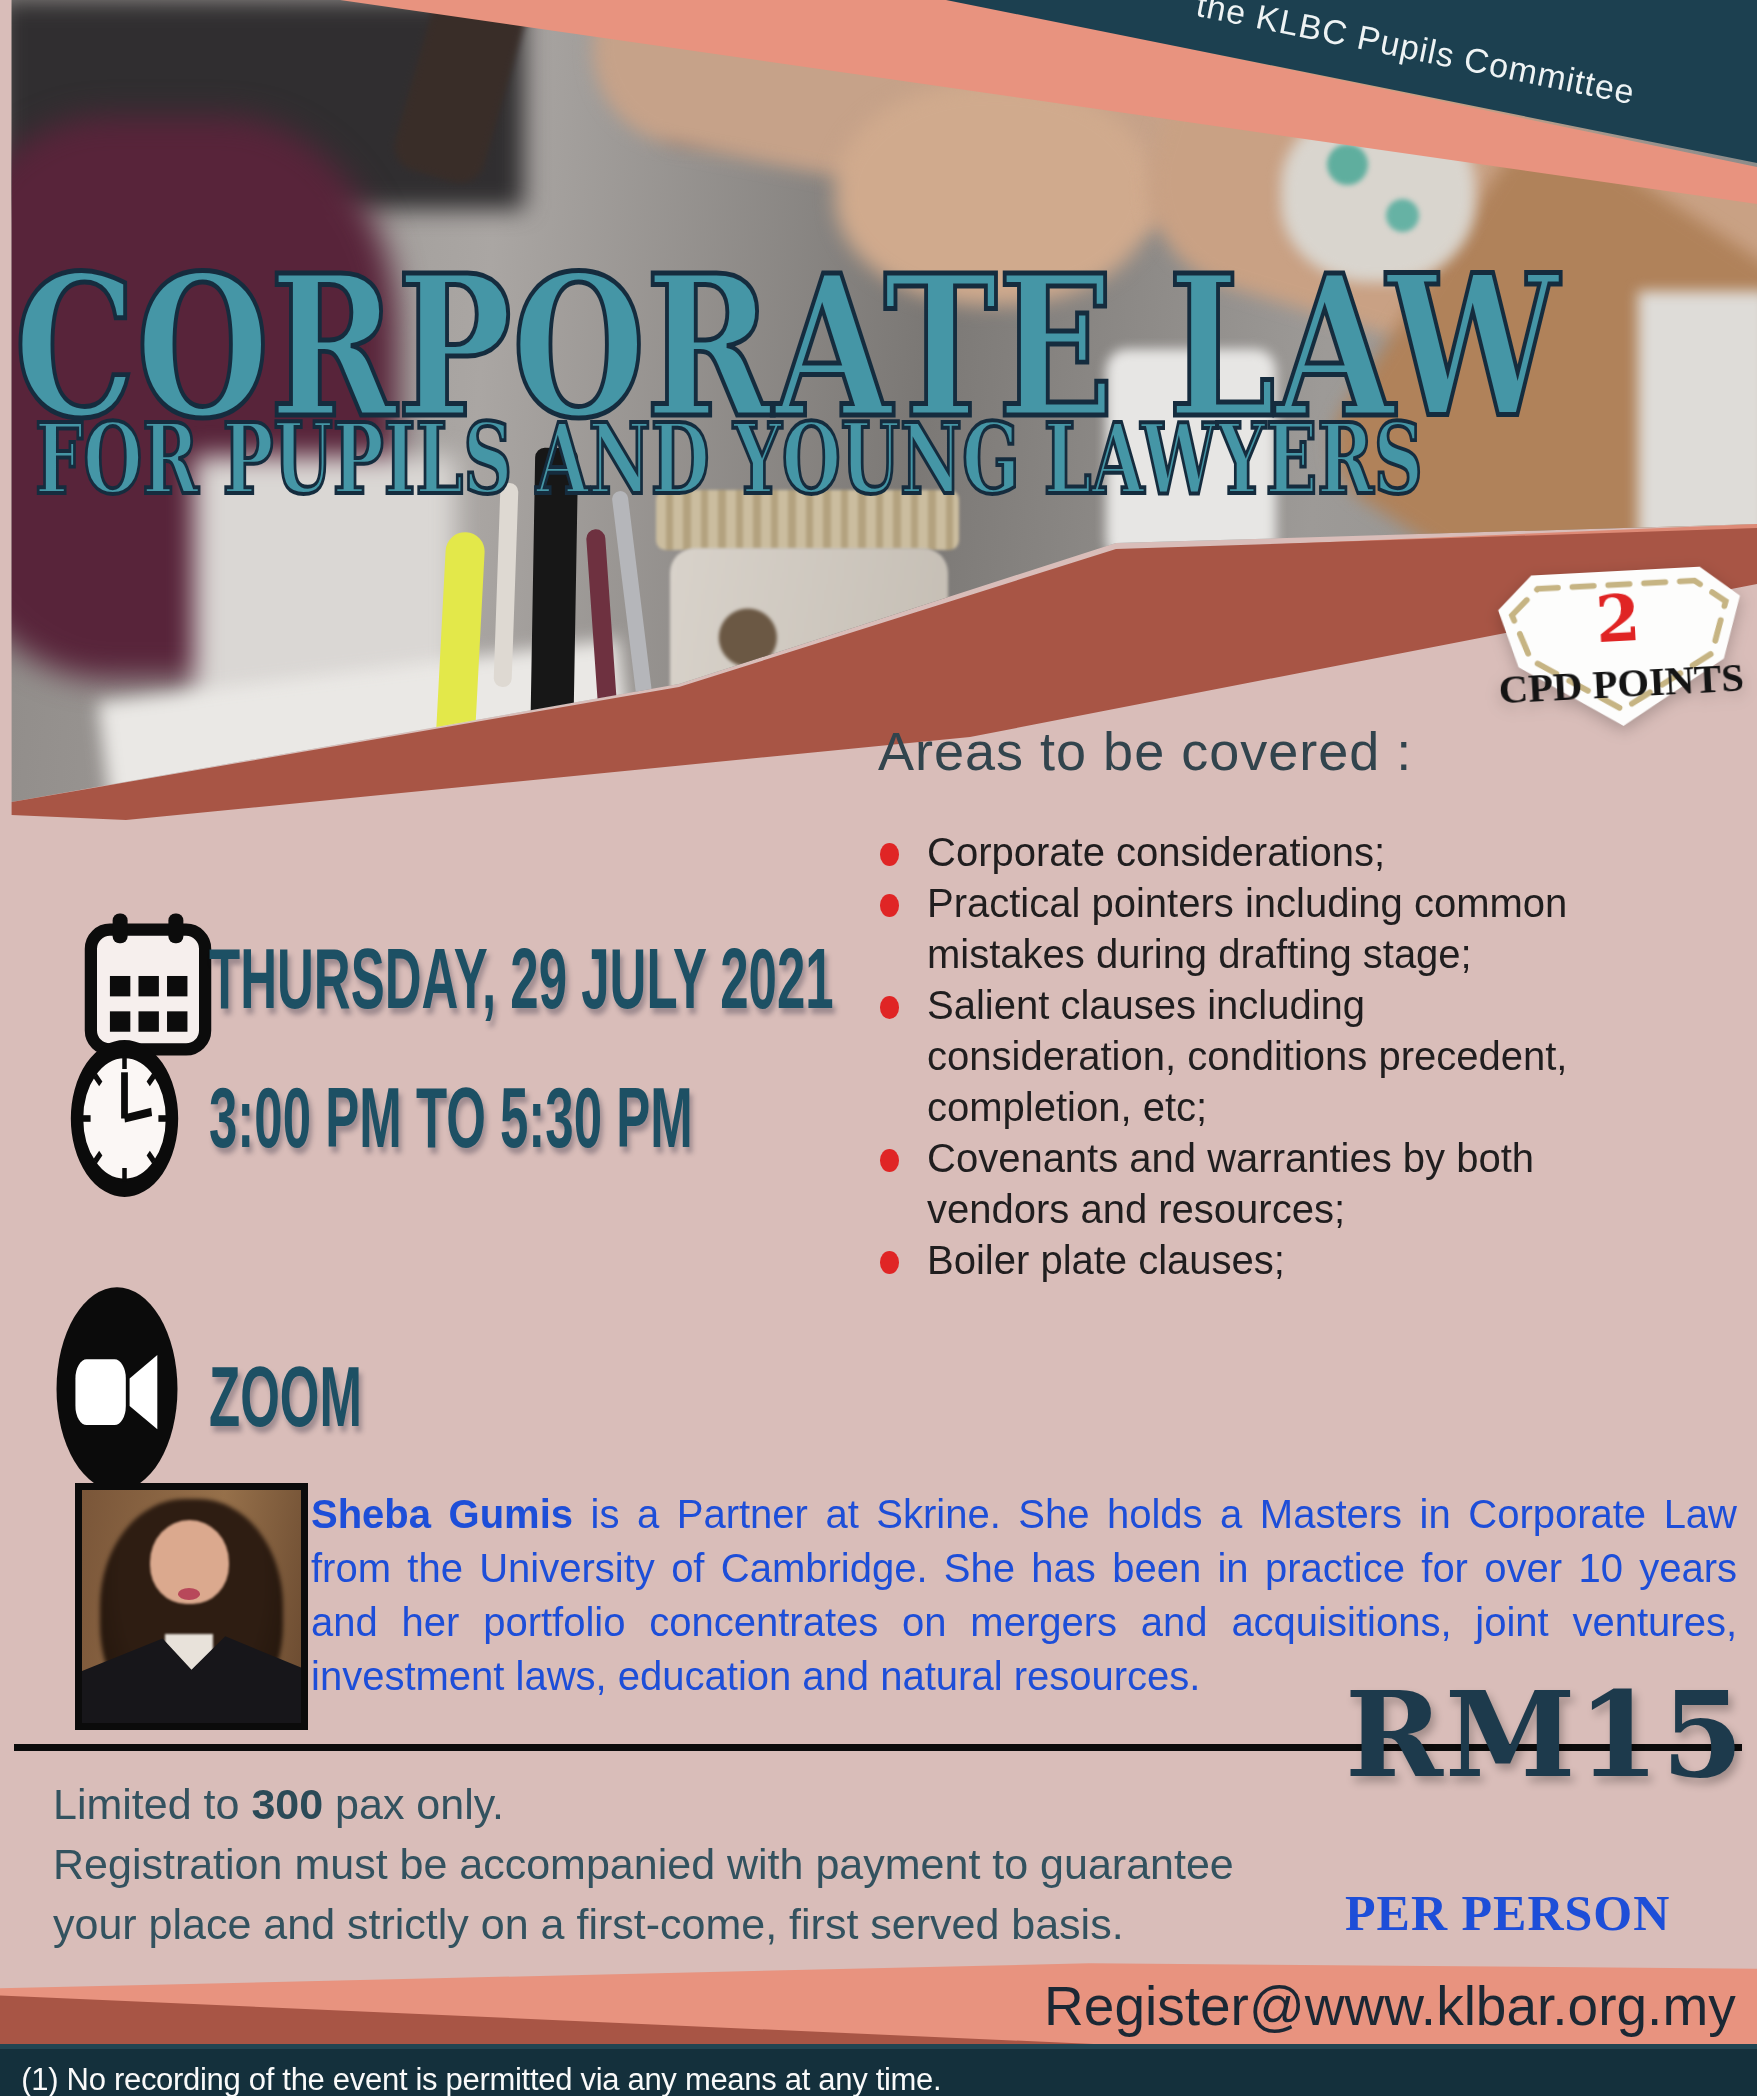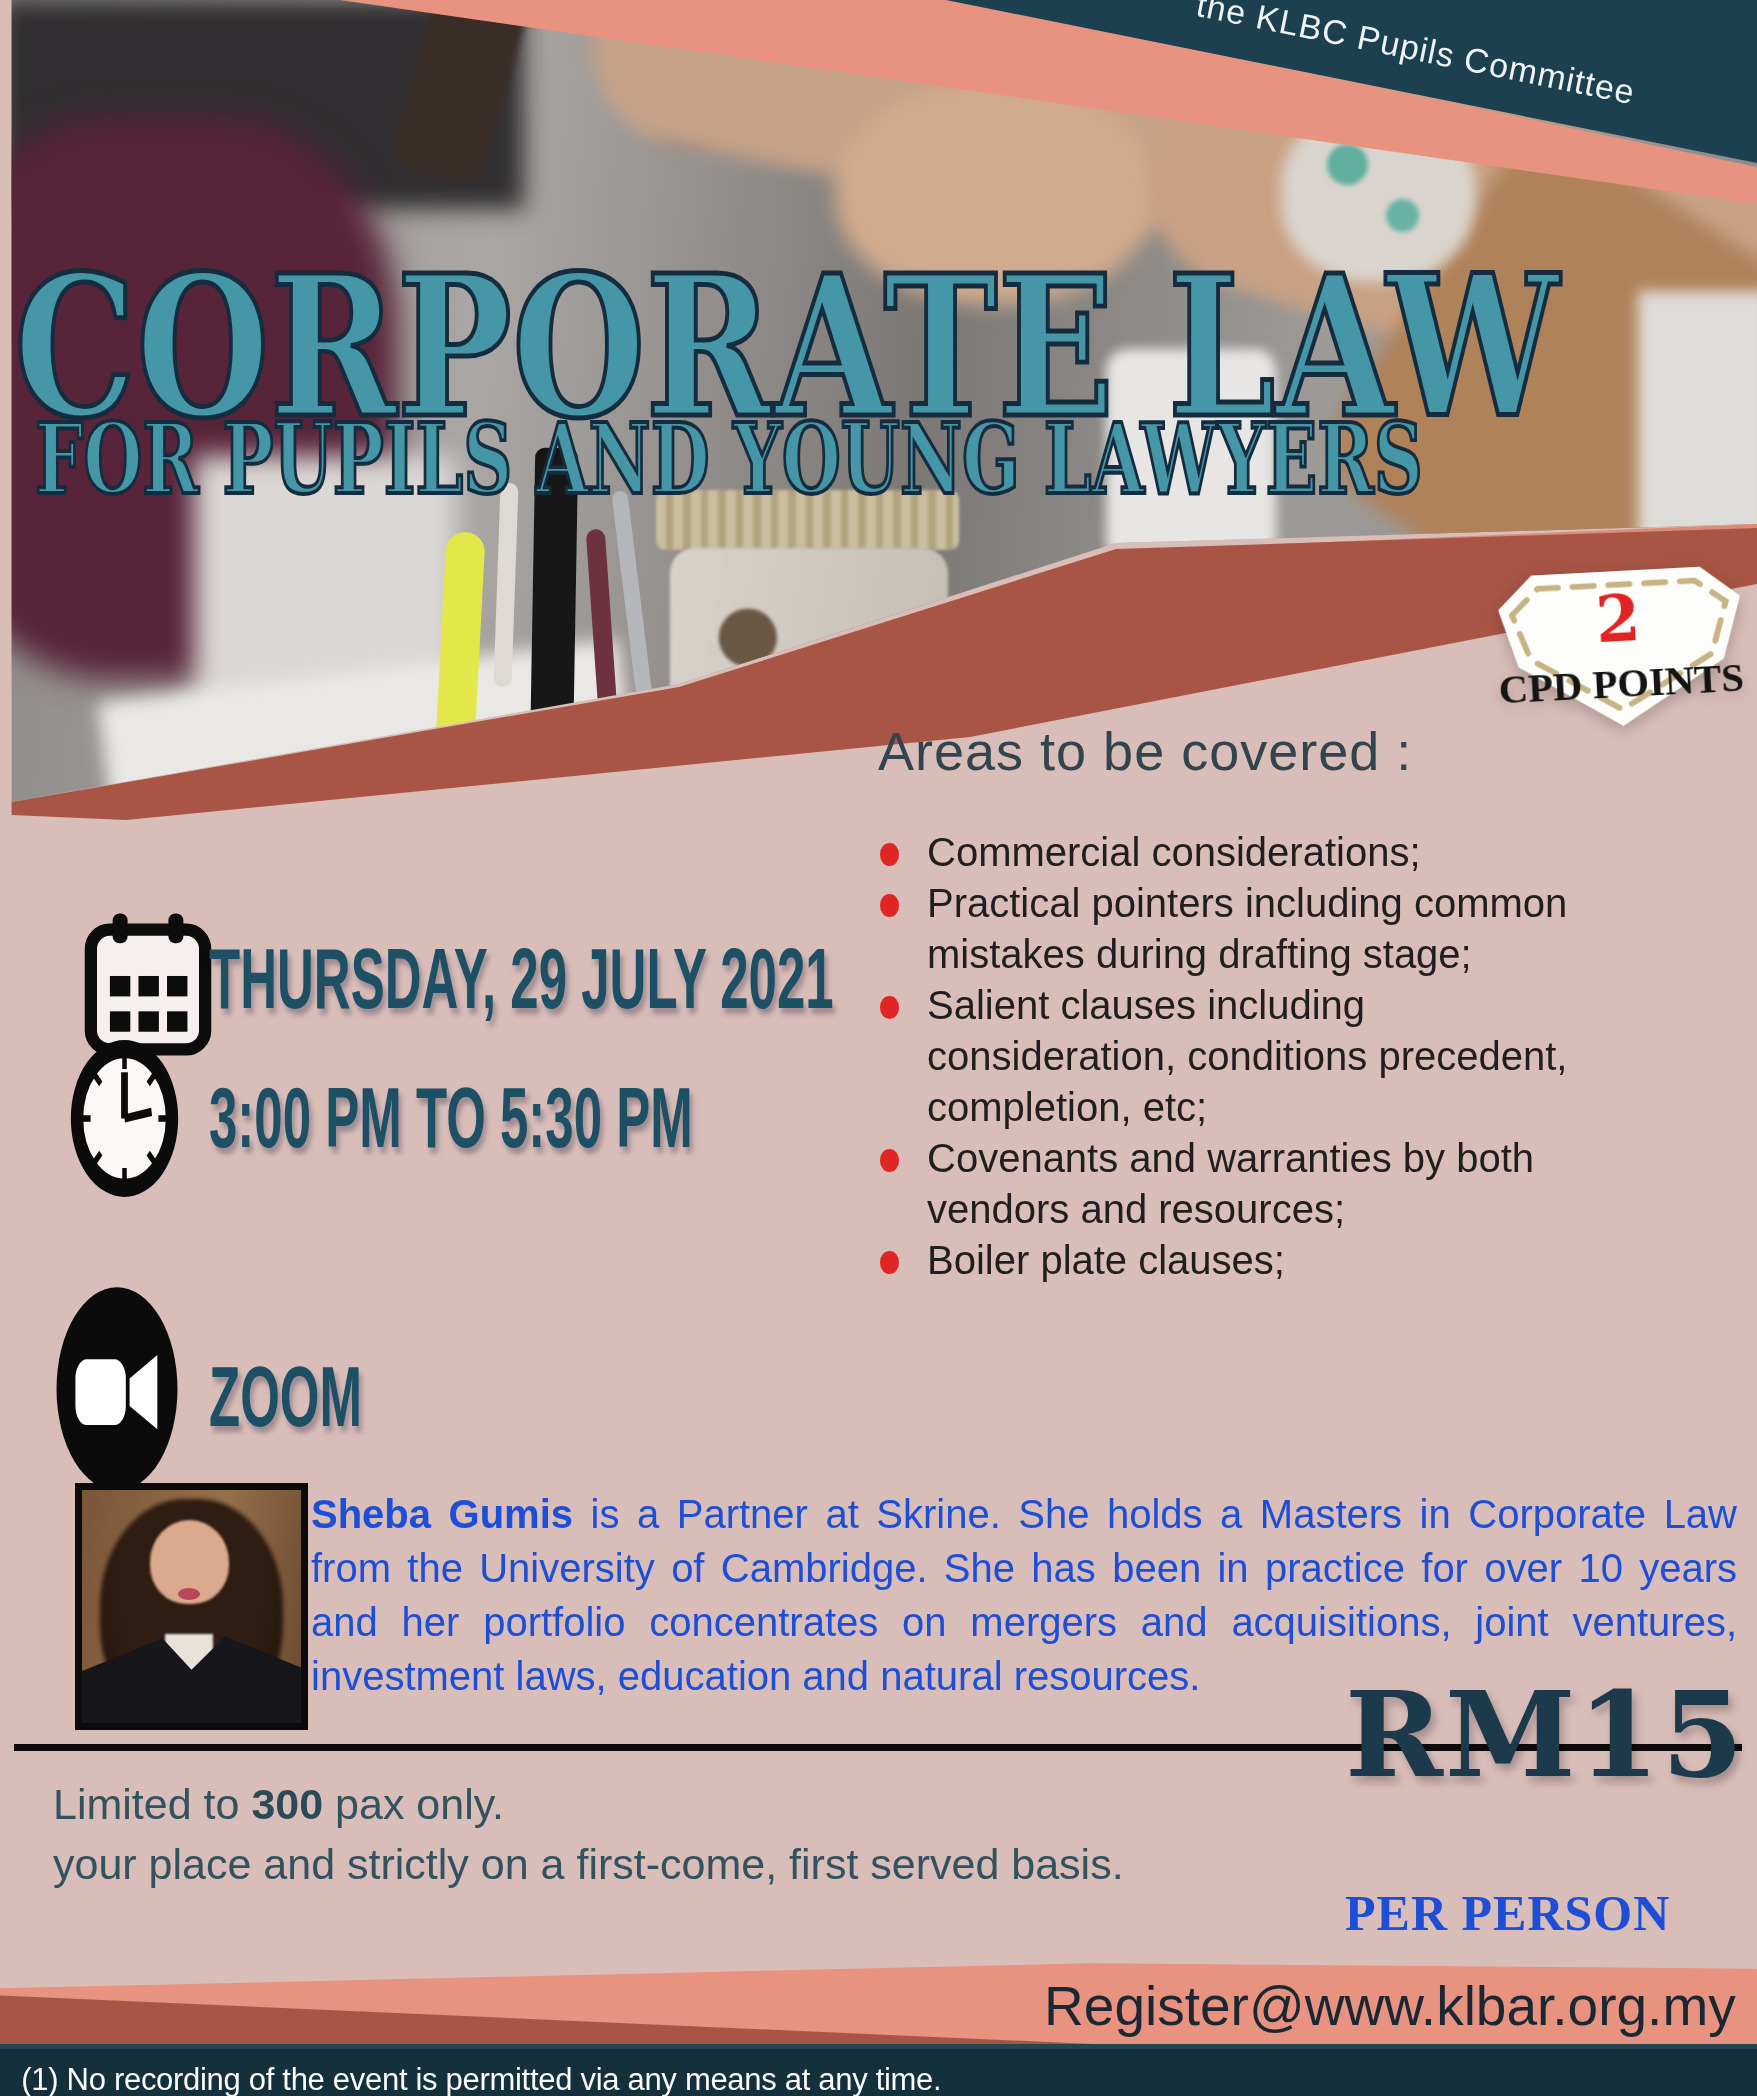--- a/index.html
+++ b/index.html
@@ -162,21 +162,21 @@
     <svg width="281" height="175" viewBox="0 0 290 180">
       <path d="M 22 44 L 58 10 L 232 10 L 272 42 L 252 106 L 145 170 L 40 104 Z" fill="#fdfdfc"></path>
       <path d="M 36 50 L 64 24 L 226 24 L 257 47 L 240 100 L 145 153 L 53 97 Z" fill="none" stroke="#c6b483" stroke-width="6" stroke-dasharray="22 15" stroke-linecap="round"></path>
       <text x="145" y="82" text-anchor="middle" font-family="DejaVu Serif, serif" font-weight="bold" font-size="66" fill="#e02424">2</text>
       <text x="145" y="140" text-anchor="middle" font-family="Liberation Serif, serif" font-weight="bold" font-size="42" fill="#141414">CPD POINTS</text>
     </svg>
   </div>
 
   <div class="abs areas-heading">Areas to be covered :</div>
   <ul class="abs areas-list">
-    <li>Commercial considerations;</li>
+    <li>Corporate considerations;</li>
     <li>Practical pointers including common
 mistakes during drafting stage;</li>
     <li>Salient clauses including
 consideration, conditions precedent,
 completion, etc;</li>
     <li>Covenants and warranties by both
 vendors and resources;</li>
     <li>Boiler plate clauses;</li>
   </ul>
 
@@ -231,20 +231,21 @@
     <div class="sp sp-blazer"></div>
   </div>
   <p class="abs bio" style="margin:0;">
     <b>Sheba Gumis</b><span> is a Partner at Skrine. She holds a Masters in Corporate Law from the University of Cambridge. She has been in practice for over 10 years and her portfolio concentrates on mergers and acquisitions, joint ventures, investment laws, education and natural resources.</span>
   </p>
 
   <div class="abs divider"></div>
 
   <div class="abs reg">
     <div><span>Limited to </span><b>300</b><span> pax only.</span></div>
+    <div>Registration must be accompanied with payment to guarantee</div>
     <div>your place and strictly on a first-come, first served basis.</div>
   </div>
 
   <div class="abs price">RM15</div>
   <div class="abs price-unit">PER PERSON</div>
 
   <div class="abs coral-band">
     <div class="coral-dark"></div>
     <div class="register">Register@www.klbar.org.my</div>
   </div>

